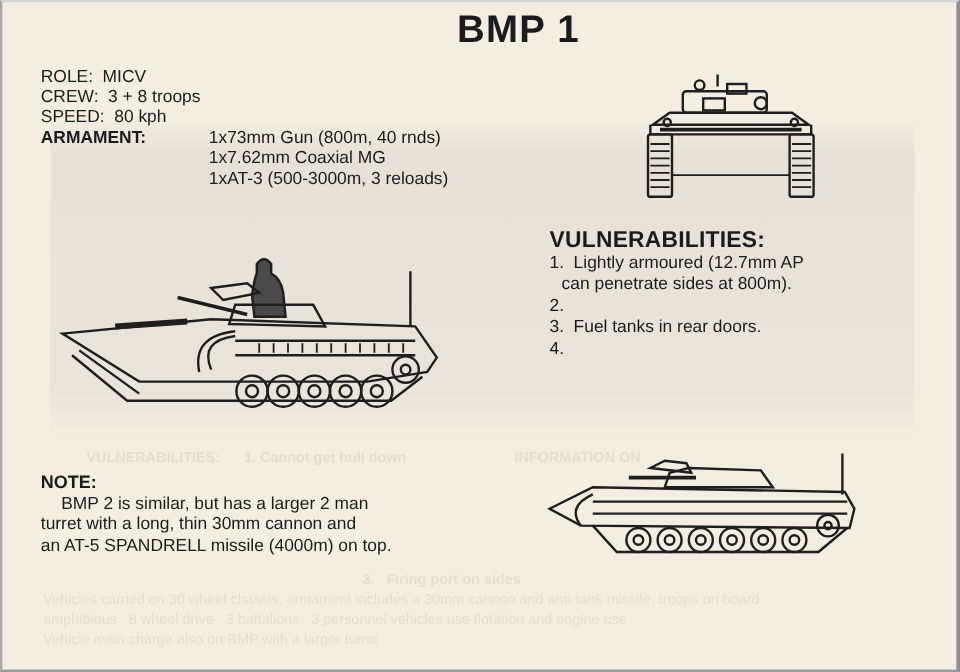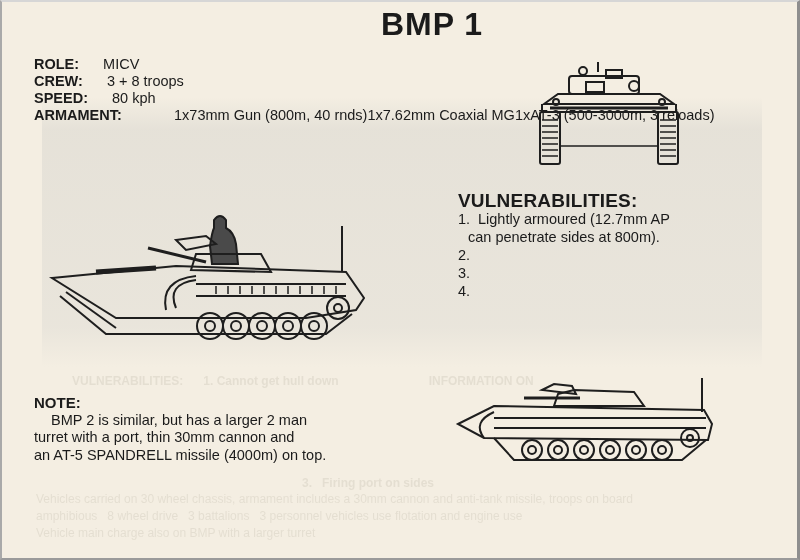--- a/index.html
+++ b/index.html
@@ -31,24 +31,24 @@
     .title {
       position: absolute; left: 0; width: 800px; top: 4px;
       text-align: center; font-size: 32px; font-weight: bold; letter-spacing: 1px;
       padding-left: 60px; box-sizing: border-box;
     }
     .spec {
       position: absolute; left: 32px; top: 54px;
       font-size: 14.5px; line-height: 17px;
     }
     .spec .row { display: flex; white-space: nowrap; }
-    .spec .lbl { font-weight: bold; }
-    .spec .val { margin-left: 24px; }
+    .spec .lbl { font-weight: normal; }
+    .spec .val { margin-left: 8px; }
     .spec .arm-lbl { width: 140px; font-weight: bold; }
-    .spec .arm-list { display: flex; flex-direction: row; }
+    .spec .arm-list { display: flex; flex-direction: column; }
 
     .vuln {
       position: absolute; left: 456px; top: 190px; width: 300px;
       font-size: 14.5px; line-height: 18px;
     }
     .vuln h3 { margin: 0; font-size: 19px; font-weight: bold; letter-spacing: 0.2px; }
     .vuln ol { list-style: none; margin: 0; padding: 0; }
     .vuln li { display: flex; }
     .vuln .num { width: 20px; flex: none; }
     .vuln .txt { }
@@ -201,20 +201,21 @@
         <span class="txt">
           <span>Lightly armoured (12.7mm AP</span>
           <span class="l2">can penetrate sides at 800m).</span>
         </span>
       </li>
       <li>
         <span class="num">2.</span>
       </li>
       <li>
         <span class="num">3.</span>
+        <span class="txt">Fuel tanks in rear doors.</span>
       </li>
       <li>
         <span class="num">4.</span>
       </li>
     </ol>
   </div>
 
   <svg class="illus" style="left:452px;top:374px;" width="262" height="92" viewBox="0 0 262 92">
     <g fill="none" stroke="#1e1e1e" stroke-width="2">
       <line x1="248" y1="2" x2="248" y2="36"></line>
@@ -241,18 +242,18 @@
       <circle cx="208" cy="74" r="10"></circle>
         <circle cx="208" cy="74" r="4"></circle>
       <circle cx="236" cy="62" r="9"></circle>
         <circle cx="236" cy="62" r="3"></circle>
     </g>
   </svg>
 
   <div class="note">
     <h3>NOTE:</h3>
     <p>BMP 2 is similar, but has a larger 2 man</p>
-    <div>turret with a port, thin 30mm cannon and</div>
+    <div>turret with a long, thin 30mm cannon and</div>
     <div>an AT-5 SPANDRELL missile (4000m) on top.</div>
   </div>
 
   <div class="page-num">17</div>
 </div>
 
 </body></html>

